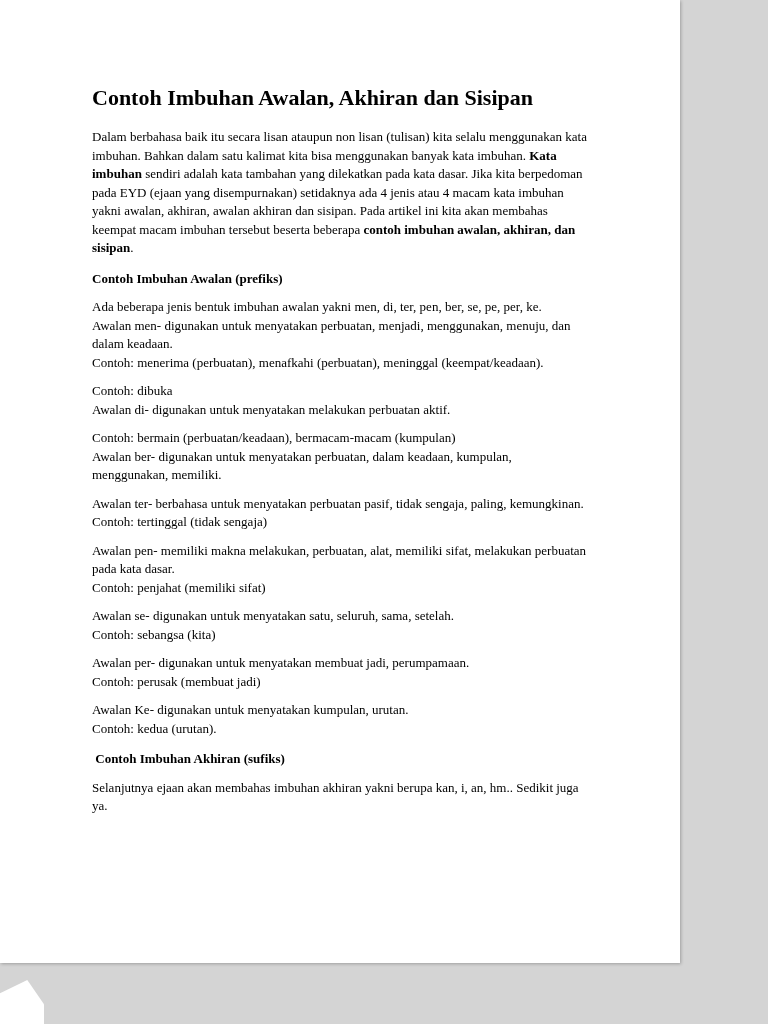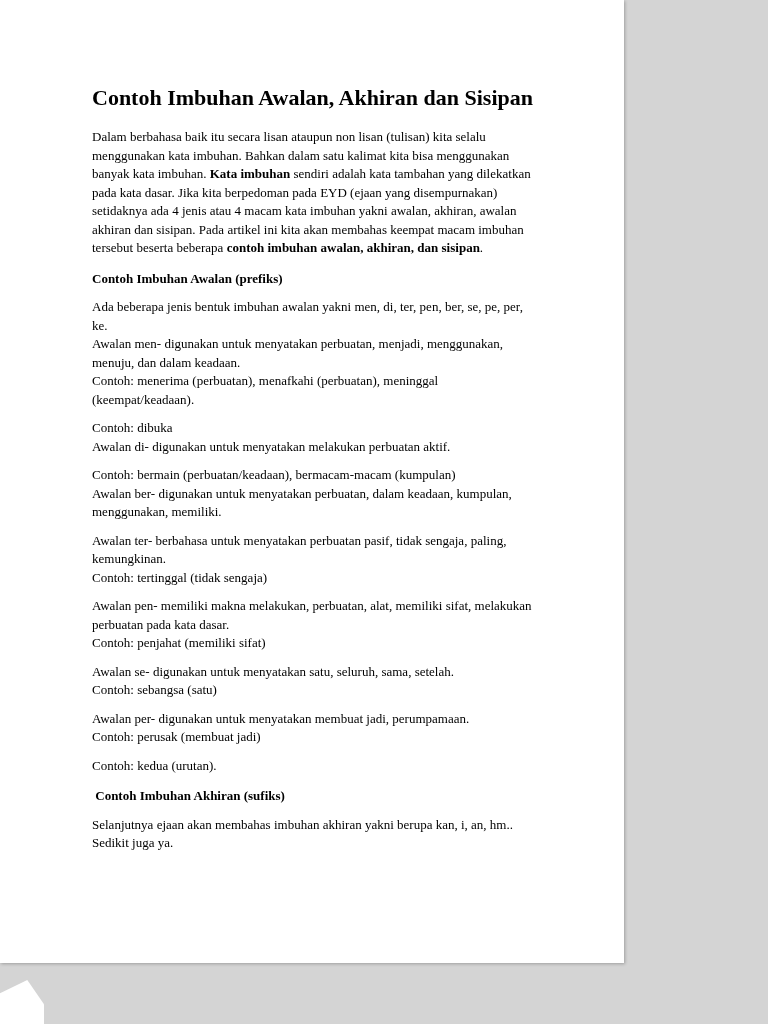--- a/index.html
+++ b/index.html
@@ -13,21 +13,21 @@
     position: relative;
     width: 768px;
     height: 1024px;
     background: var(--viewer_bg, #d4d4d4);
     overflow: hidden;
   }
   .page {
     position: absolute;
     left: 0;
     top: 0;
-    width: 624px;
+    width: 680px;
     height: 963px;
     background: var(--page_bg, #ffffff);
     padding: 85px 90px 0 92px;
     box-shadow: 1px 1px 3px rgba(0,0,0,0.25);
     overflow: hidden;
   }
   .title {
     font-size: 22px;
     font-weight: bold;
     line-height: 26px;
@@ -89,29 +89,30 @@
     </div>
 
     <div class="block">
       <div class="line">Awalan pen- memiliki makna melakukan, perbuatan, alat, memiliki sifat, melakukan perbuatan pada kata dasar.</div>
       <div class="line">Contoh: penjahat (memiliki sifat)</div>
     </div>
 
 
     <div class="block">
       <div class="line">Awalan se- digunakan untuk menyatakan satu, seluruh, sama, setelah.</div>
-      <div class="line">Contoh: sebangsa (satu)</div>
+      <div class="line">Contoh: sebangsa (kita)</div>
     </div>
 
     <div class="block">
       <div class="line">Awalan per- digunakan untuk menyatakan membuat jadi, perumpamaan.</div>
       <div class="line">Contoh: perusak (membuat jadi)</div>
     </div>
 
     <div class="block">
+      <div class="line">Awalan Ke- digunakan untuk menyatakan kumpulan, urutan.</div>
       <div class="line">Contoh: kedua (urutan).</div>
     </div>
 
     <h2 class="heading"> Contoh Imbuhan Akhiran (sufiks)</h2>
 
     <div class="block">
       <div class="line">Selanjutnya ejaan akan membahas imbuhan akhiran yakni berupa kan, i, an, hm.. Sedikit juga ya.</div>
     </div>
 
   </div>

